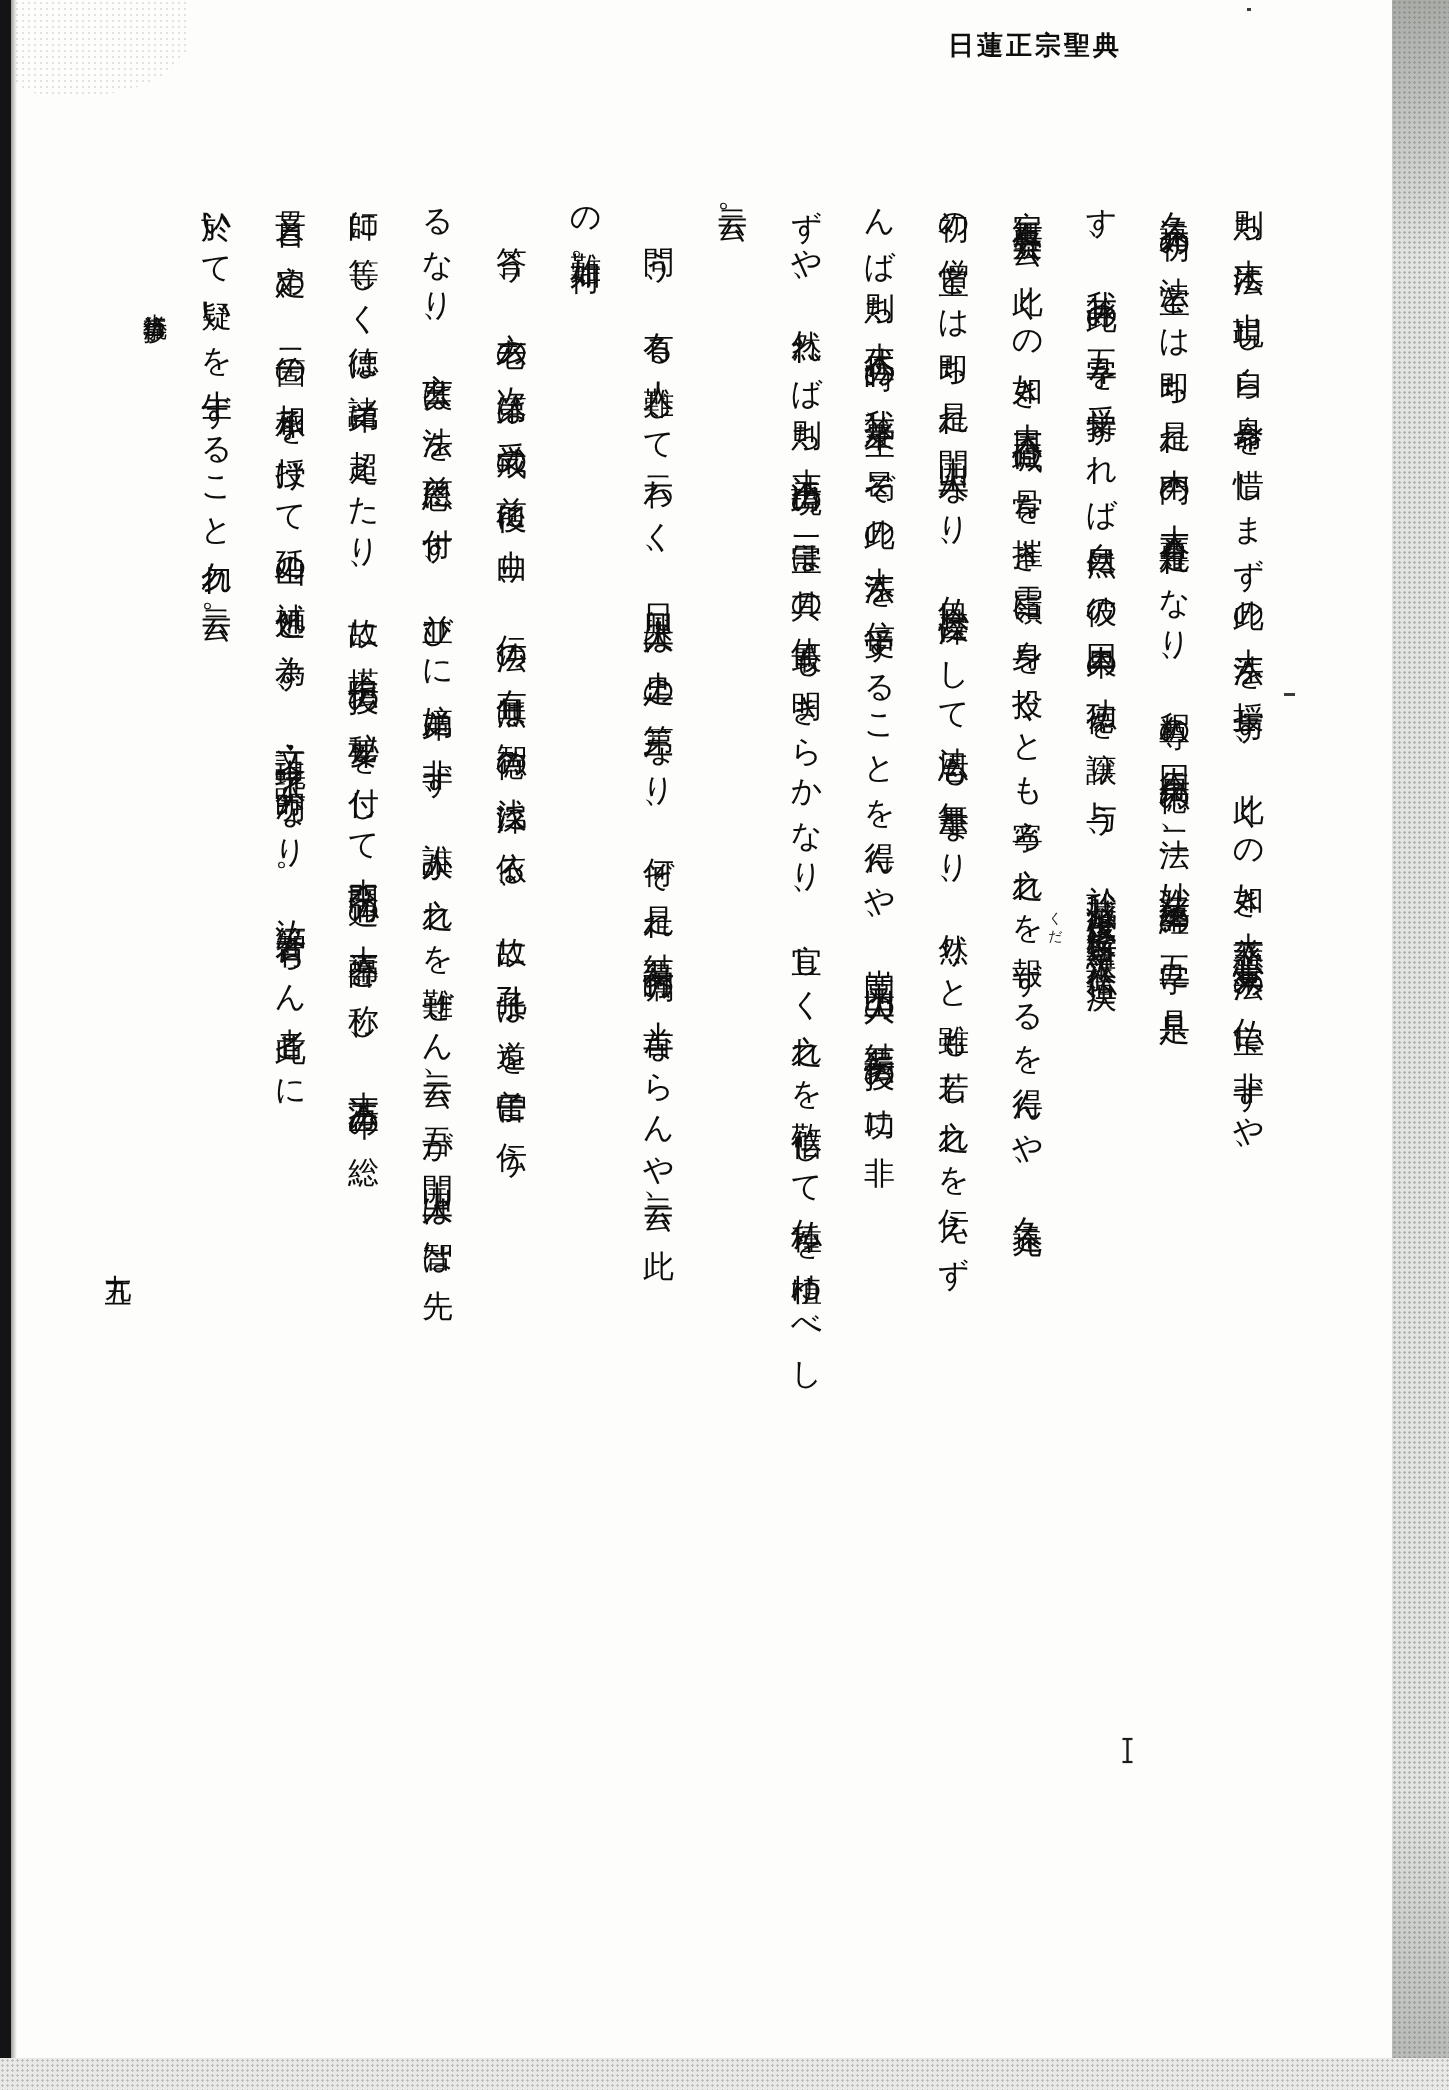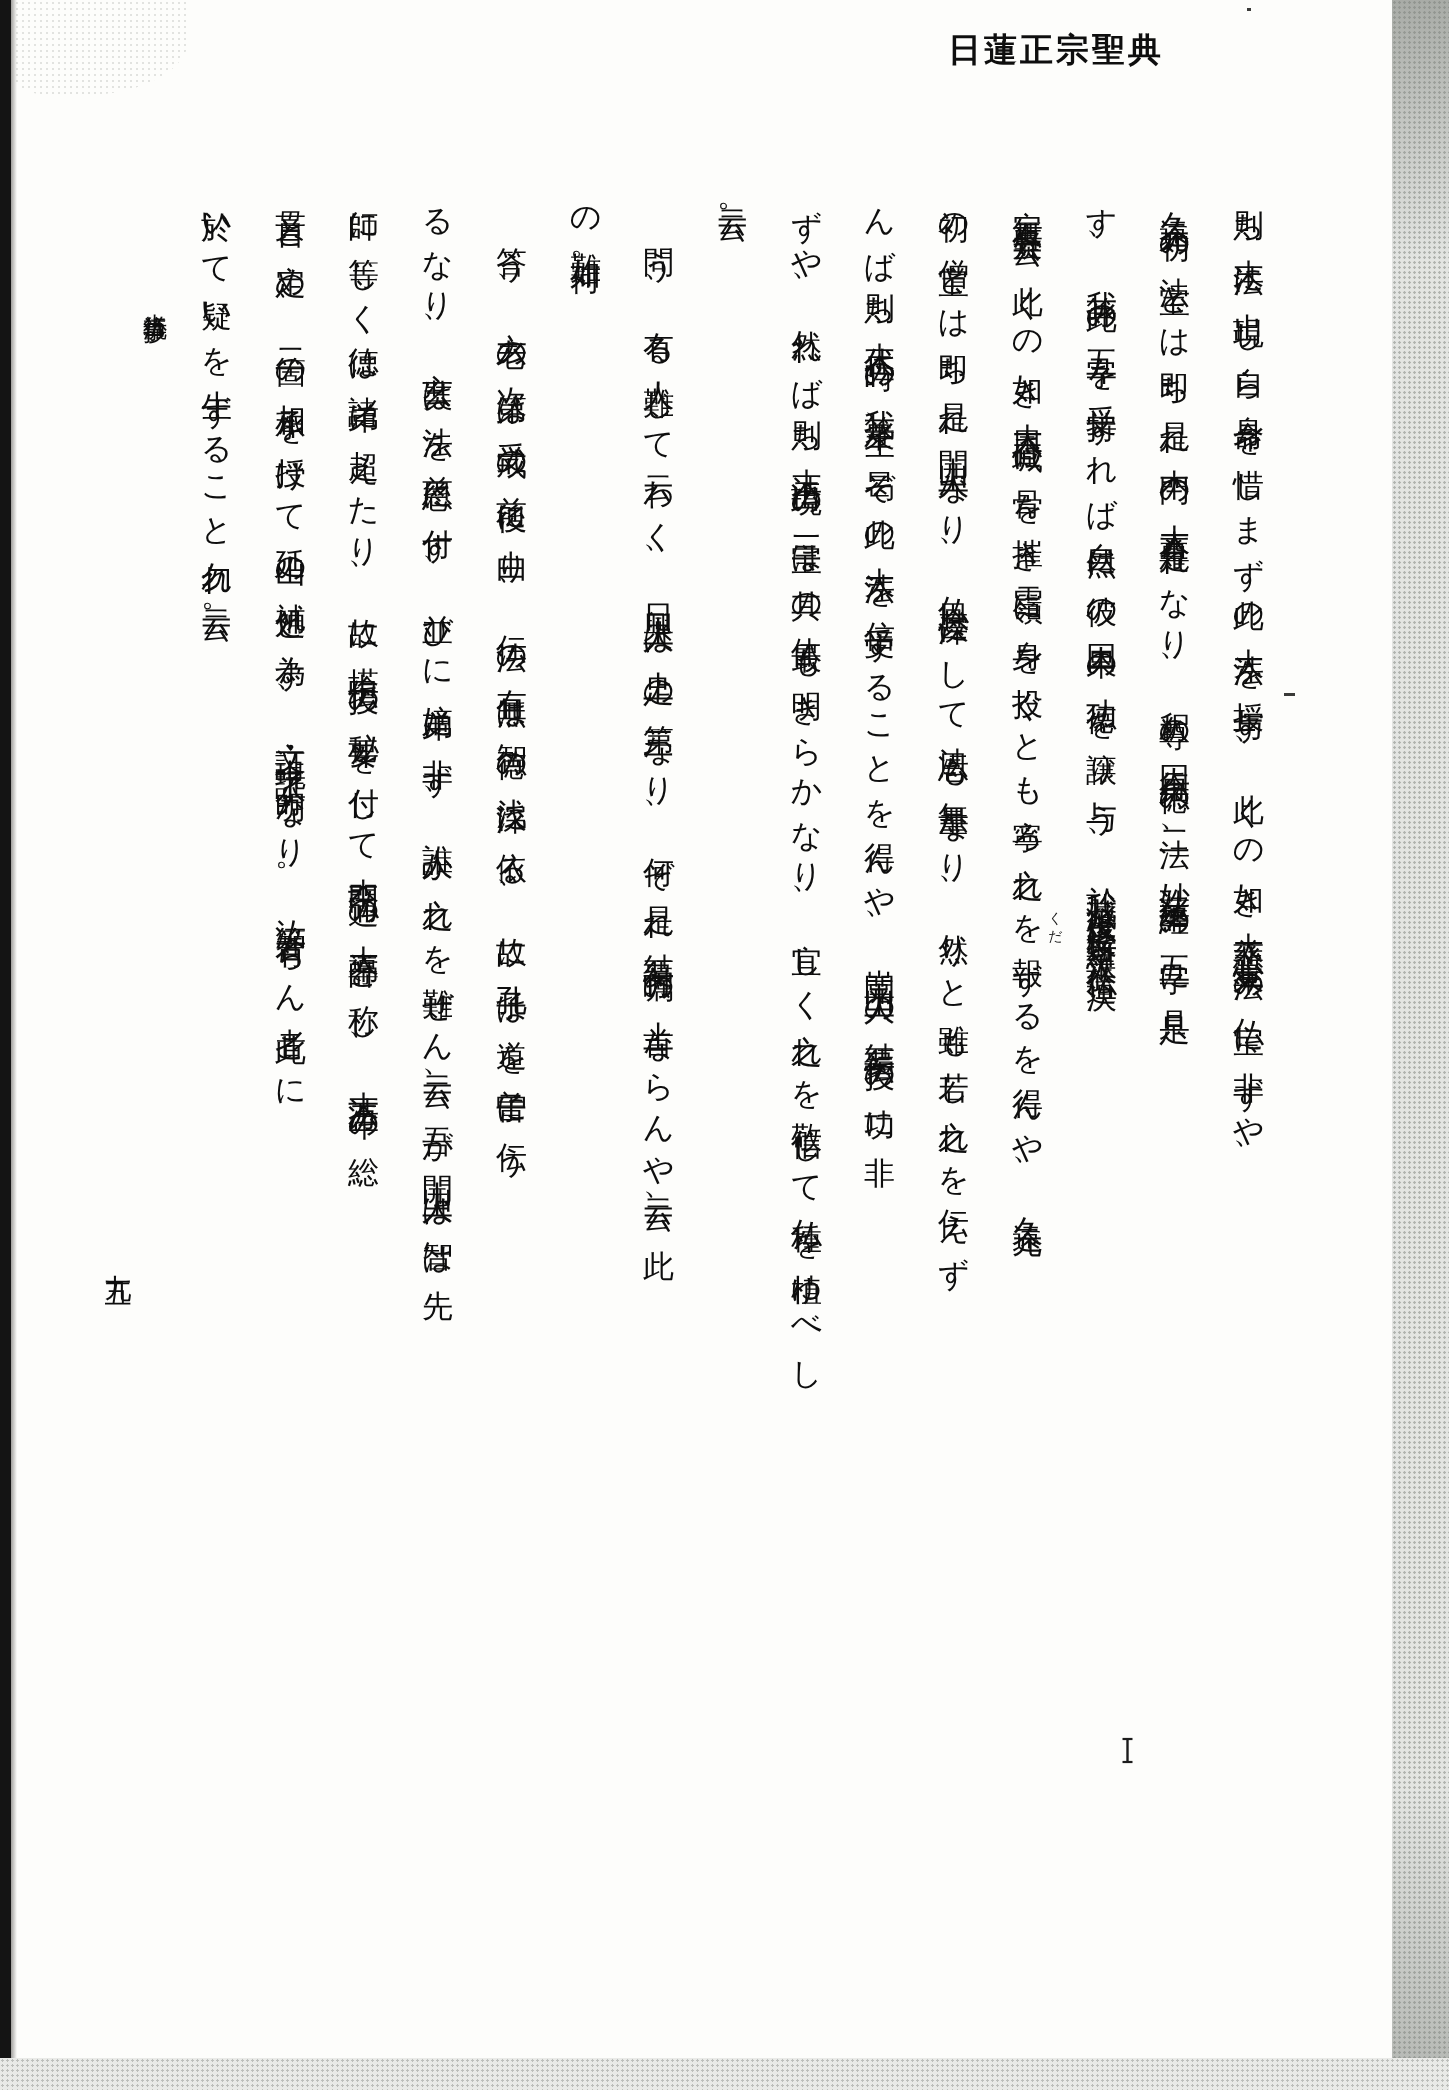--- a/index.html
+++ b/index.html
@@ -46,21 +46,21 @@
     background-image:radial-gradient(rgba(130,135,128,.4) 1px, transparent 1.5px);
     background-size:6px 6px;
     opacity:.55;border-radius:0 0 60% 20%;
   }
   .scan-speck{
     position:absolute;background:#3a3a38;
   }
   
   .header-title{
     position:absolute;left:948px;top:28px;
-    font-size:33px;letter-spacing:3px;font-weight:600;
+    font-size:26px;letter-spacing:3px;font-weight:600;
     white-space:nowrap;
   }
   .v-col{
     position:absolute;top:186px;
     writing-mode:vertical-rl;text-orientation:upright;
     font-size:31px;line-height:38px;letter-spacing:6.3px;
     white-space:nowrap;
   }
   .v-col.indent{padding-top:37px;}
   .margin-title{

